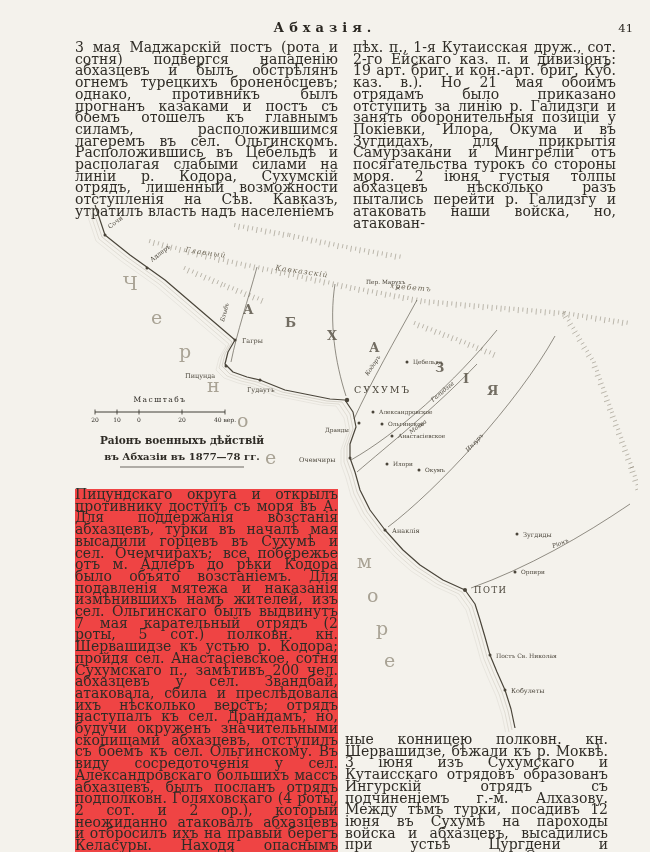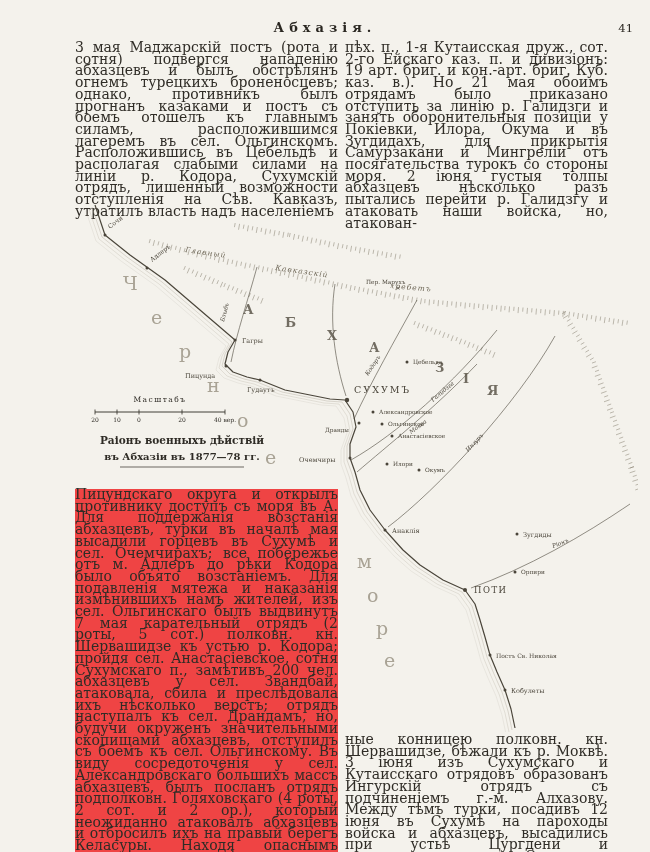--- a/index.html
+++ b/index.html
@@ -14,21 +14,21 @@
   }
   .page-number{
     position:absolute;top:21px;right:17px;font-size:11.5px;color:#2a2721;
   }
   .col{
     position:absolute;width:263px;text-align:justify;
     font-size:14px;line-height:11.7px;color:#2f2c26;
     word-spacing:0.3px;
   }
   .col-top-left{left:75px;top:42px;}
-  .col-top-right{left:345px;top:42px;}
+  .col-top-right{left:353px;top:42px;}
   .col-bottom-left{left:75px;top:489px;background:#ef4444;min-height:343px;}
   .col-bottom-right{left:345px;top:734px;}
   .map-wrap{position:absolute;left:85px;top:172px;width:553px;height:560px;}
   svg{font-family:"DejaVu Serif", serif;}
 </style>
 </head>
 <body>
 
 <div class="page">
 

